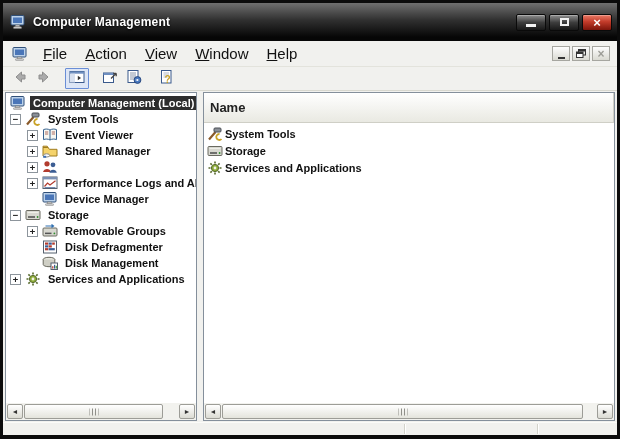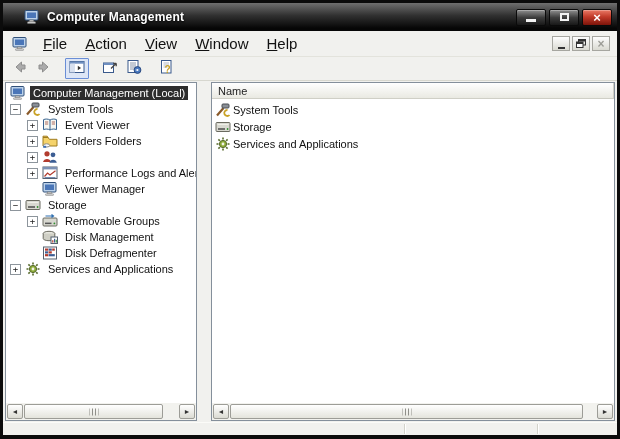--- a/index.html
+++ b/index.html
@@ -2,22 +2,22 @@
 <html><head>
 <meta charset="utf-8">
 <style>
   * { margin:0; padding:0; box-sizing:border-box; }
   html,body { width:620px; height:439px; overflow:hidden;
     font-family:"Liberation Sans", sans-serif; }
   .frame { position:absolute; inset:0; background:#0b0b0b; padding:3px 3px 4px 3px; }
   .win { width:100%; height:100%; display:flex; flex-direction:column; background:#f1f1ee; }
 
   
-  .titlebar { height:28px; flex:none; display:flex; align-items:center;
-    padding:0 5px 0 21px;
+  .titlebar { height:38px; flex:none; display:flex; align-items:center;
+    padding:0 5px 0 7px;
     background:linear-gradient(#6f6f6f, #303030 45%, #060606 90%); }
   .titlebar .app-icon { width:16px; height:16px; flex:none; }
   .title-text { color:#fff; font-size:12px; font-weight:bold; margin-left:7px; flex:1;
     text-shadow:0 1px 2px #000; letter-spacing:.2px; }
   .tbtn { width:30px; height:17px; margin-left:3px; border-radius:2px; border:1px solid #0a0a0a;
     display:flex; align-items:center; justify-content:center; cursor:default;
     box-shadow:inset 0 1px 0 rgba(255,255,255,.28); }
   .tbtn.minmax { background:linear-gradient(#909090,#3d3d3d 50%,#181818); }
   .tbtn.close { background:linear-gradient(#ea7a66,#c23b2a 45%,#7c140a); }
   .glyph-min { width:10px; height:3px; background:#f2f2f2; margin-top:7px; }
@@ -40,42 +40,42 @@
   
   .toolbar { height:24px; flex:none; display:flex; align-items:center; padding:0 5px;
     background:#f1f1ee; border-bottom:1px solid #d7d7cf; }
   .tb-btn { width:24px; height:21px; display:flex; align-items:center; justify-content:center;
     border:1px solid transparent; border-radius:1px; }
   .tb-btn.pressed { border:1px solid #6a8ed6; background:#dde6f6; }
   .tb-btn svg { width:16px; height:16px; }
   .tb-gap { width:9px; }
 
   
-  .content { flex:1; min-height:0; display:flex; gap:14px; padding:1px 2px; }
+  .content { flex:1; min-height:0; display:flex; gap:6px; padding:1px 2px;font-weight:bold; }
   .pane { background:#fff; border:1px solid #848f9b; display:flex; flex-direction:column; min-width:0; }
   .pane.left { width:192px; flex:none; }
   .pane.right { flex:1; }
   .pane-body { flex:1; overflow:hidden; position:relative; }
 
   
   .tree { padding-top:2px; font-size:11px; color:#111; }
   .tree-row { height:16px; display:flex; align-items:center; white-space:nowrap; }
   .expander { width:11px; height:11px; flex:none; border:1px solid #8d959c; background:#fff;
     display:flex; align-items:center; justify-content:center;
     font-size:9px; line-height:9px; color:#222; margin-right:4px;
     font-family:"DejaVu Sans Mono", monospace; }
   .exp-spacer { width:15px; flex:none; }
   .icon16 { width:16px; height:16px; flex:none; margin-right:4px; }
   .icon16 svg { width:16px; height:16px; display:block; }
   .tree-label { padding:1px 3px; }
   .tree-label.selected { background:#2d2d2d; color:#fff; }
 
   
-  .col-header { height:16px; display:flex; align-items:center; padding-left:6px;
-    font-size:11px; color:#222; background:linear-gradient(#ffffff,#e9e9e2);
+  .col-header { height:30px; display:flex; align-items:center; padding-left:6px;
+    font-size:13px; color:#222; background:linear-gradient(#ffffff,#e9e9e2);
     border-bottom:1px solid #cfcfc6; box-shadow:inset -1px 0 0 #cfcfc6; }
   .list { padding-top:2px; font-size:11px; color:#111; }
   .list-row { height:17px; display:flex; align-items:center; padding-left:3px; }
 
   
   .hscroll { height:17px; flex:none; background:#f2f2ee; display:flex; gap:1px; padding:1px; }
   .sb-btn { width:16px; flex:none; border:1px solid #9d9d97; border-radius:2px;
     background:linear-gradient(#ffffff,#dbdbd3); display:flex; align-items:center;
     justify-content:center; font-size:7px; color:#333; }
   .sb-thumb { border:1px solid #9d9d97; border-radius:2px;
@@ -239,21 +239,21 @@
               <div class="tree-row" style="padding-left: 21px;">
                 <span class="expander">+</span>
                 <span class="icon16">
                   <svg viewBox="0 0 16 16">
                     <path d="M1 4.5 h5 l1.4 1.8 H15 V13 H1 Z" fill="#f5d36b" stroke="#a07c1f"></path>
                     <path d="M1 4.5 V3.2 h4.2 l1 1.3 Z" fill="#f5d36b" stroke="#a07c1f"></path>
                     <ellipse cx="4.6" cy="12.4" rx="3.1" ry="1.6" fill="#fff" stroke="#888"></ellipse>
                     <rect x="1.2" y="12.8" width="3" height="2" fill="#3c6eb4"></rect>
                   </svg>
                 </span>
-                <span class="tree-label">Folders Folders</span>
+                <span class="tree-label">Shared Manager</span>
               </div>
               <div class="tree-row" style="padding-left: 21px;">
                 <span class="expander">+</span>
                 <span class="icon16">
                   <svg viewBox="0 0 16 16">
                     <circle cx="5" cy="4.8" r="2.6" fill="#b23b2e"></circle>
                     <path d="M1 13 a4.2 4.2 0 0 1 8 0 Z" fill="#b23b2e"></path>
                     <circle cx="11" cy="5.8" r="2.4" fill="#3c5e94"></circle>
                     <path d="M7.4 13.8 a3.8 3.8 0 0 1 7.4 0 Z" fill="#3c5e94"></path>
                   </svg>
@@ -274,21 +274,21 @@
               <div class="tree-row" style="padding-left: 21px;">
                 <span class="exp-spacer"></span>
                 <span class="icon16">
                   <svg viewBox="0 0 16 16">
                     <rect x="1" y="1.5" width="13" height="9.5" rx="1" fill="#bcd2ea" stroke="#2f4f78"></rect>
                     <rect x="3" y="3.5" width="9" height="5.5" fill="#4a76b8"></rect>
                     <rect x="5.5" y="11" width="4" height="1.8" fill="#c9c9c9" stroke="#777" stroke-width="0.5"></rect>
                     <rect x="3.5" y="12.8" width="8" height="1.6" rx="0.5" fill="#dcdcdc" stroke="#777" stroke-width="0.5"></rect>
                   </svg>
                 </span>
-                <span class="tree-label">Viewer Manager</span>
+                <span class="tree-label">Device Manager</span>
               </div>
               <div class="tree-row" style="padding-left: 4px;">
                 <span class="expander">−</span>
                 <span class="icon16">
                   <svg viewBox="0 0 16 16">
                     <rect x="1" y="3.5" width="14" height="9" rx="1" fill="#d8d8d0" stroke="#6a6a60"></rect>
                     <path d="M2.5 5.5 h11" stroke="#efefe8" stroke-width="1"></path>
                     <rect x="3" y="9.2" width="7" height="1.6" fill="#555"></rect>
                     <circle cx="12.6" cy="10" r="0.9" fill="#2f8f2f"></circle>
                   </svg>
@@ -299,51 +299,51 @@
                 <span class="expander">+</span>
                 <span class="icon16">
                   <svg viewBox="0 0 16 16">
                     <rect x="1" y="5" width="14" height="8" rx="1" fill="#d8d8d0" stroke="#6a6a60"></rect>
                     <rect x="3" y="9.6" width="6.5" height="1.5" fill="#555"></rect>
                     <circle cx="12.4" cy="10.4" r="0.9" fill="#2f8f2f"></circle>
                     <path d="M3.5 3 h8 M9.5 1.5 l2 1.5 l-2 1.5" stroke="#2f6fb0" stroke-width="1.2" fill="none"></path>
                   </svg>
                 </span>
                 <span class="tree-label">Removable Groups</span>
-              </div>
-              <div class="tree-row" style="padding-left: 21px;">
-                <span class="exp-spacer"></span>
-                <span class="icon16">
-                  <svg viewBox="0 0 16 16">
-                    <ellipse cx="7" cy="4.5" rx="5.8" ry="2.2" fill="#e6e6de" stroke="#6a6a60"></ellipse>
-                    <path d="M1.2 4.5 V9.5 a5.8 2.2 0 0 0 11.6 0 V4.5" fill="#cfcfc5" stroke="#6a6a60"></path>
-                    <rect x="9" y="8" width="6.5" height="6.5" fill="#fff" stroke="#55606e"></rect>
-                    <rect x="10.2" y="11.2" width="1.2" height="2.4" fill="#b23b2e"></rect>
-                    <rect x="12" y="9.8" width="1.2" height="3.8" fill="#3c5e94"></rect>
-                    <rect x="13.7" y="10.8" width="1.1" height="2.8" fill="#2f8f2f"></rect>
-                  </svg>
-                </span>
-                <span class="tree-label">Disk Management</span>
               </div>
               <div class="tree-row" style="padding-left: 21px;">
                 <span class="exp-spacer"></span>
                 <span class="icon16">
                   <svg viewBox="0 0 16 16">
                     <rect x="1.5" y="2" width="13" height="12" fill="#fff" stroke="#55606e"></rect>
                     <rect x="3" y="3.5" width="3.2" height="2.2" fill="#b23b2e"></rect>
                     <rect x="6.6" y="3.5" width="3.2" height="2.2" fill="#3c5e94"></rect>
                     <rect x="10.2" y="3.5" width="2.6" height="2.2" fill="#b23b2e"></rect>
                     <rect x="3" y="6.3" width="3.2" height="2.2" fill="#3c5e94"></rect>
                     <rect x="6.6" y="6.3" width="3.2" height="2.2" fill="#b23b2e"></rect>
                     <rect x="3" y="9.1" width="3.2" height="2.2" fill="#b23b2e"></rect>
                     <rect x="6.6" y="9.1" width="6.2" height="2.2" fill="#3c5e94"></rect>
                   </svg>
                 </span>
                 <span class="tree-label">Disk Defragmenter</span>
               </div>
+              <div class="tree-row" style="padding-left: 21px;">
+                <span class="exp-spacer"></span>
+                <span class="icon16">
+                  <svg viewBox="0 0 16 16">
+                    <ellipse cx="7" cy="4.5" rx="5.8" ry="2.2" fill="#e6e6de" stroke="#6a6a60"></ellipse>
+                    <path d="M1.2 4.5 V9.5 a5.8 2.2 0 0 0 11.6 0 V4.5" fill="#cfcfc5" stroke="#6a6a60"></path>
+                    <rect x="9" y="8" width="6.5" height="6.5" fill="#fff" stroke="#55606e"></rect>
+                    <rect x="10.2" y="11.2" width="1.2" height="2.4" fill="#b23b2e"></rect>
+                    <rect x="12" y="9.8" width="1.2" height="3.8" fill="#3c5e94"></rect>
+                    <rect x="13.7" y="10.8" width="1.1" height="2.8" fill="#2f8f2f"></rect>
+                  </svg>
+                </span>
+                <span class="tree-label">Disk Management</span>
+              </div>
               <div class="tree-row" style="padding-left: 4px;">
                 <span class="expander">+</span>
                 <span class="icon16">
                   <svg viewBox="0 0 16 16">
                     <g stroke="#55682a" stroke-width="1.6">
                       <path d="M8 1.5 v2 M8 12.5 v2 M1.5 8 h2 M12.5 8 h2 M3.4 3.4 l1.4 1.4 M11.2 11.2 l1.4 1.4 M12.6 3.4 l-1.4 1.4 M4.8 11.2 l-1.4 1.4"></path>
                     </g>
                     <circle cx="8" cy="8" r="3.6" fill="#8fae3a" stroke="#55682a"></circle>
                     <circle cx="8" cy="8" r="1.4" fill="#f2f2e8"></circle>
                   </svg>

